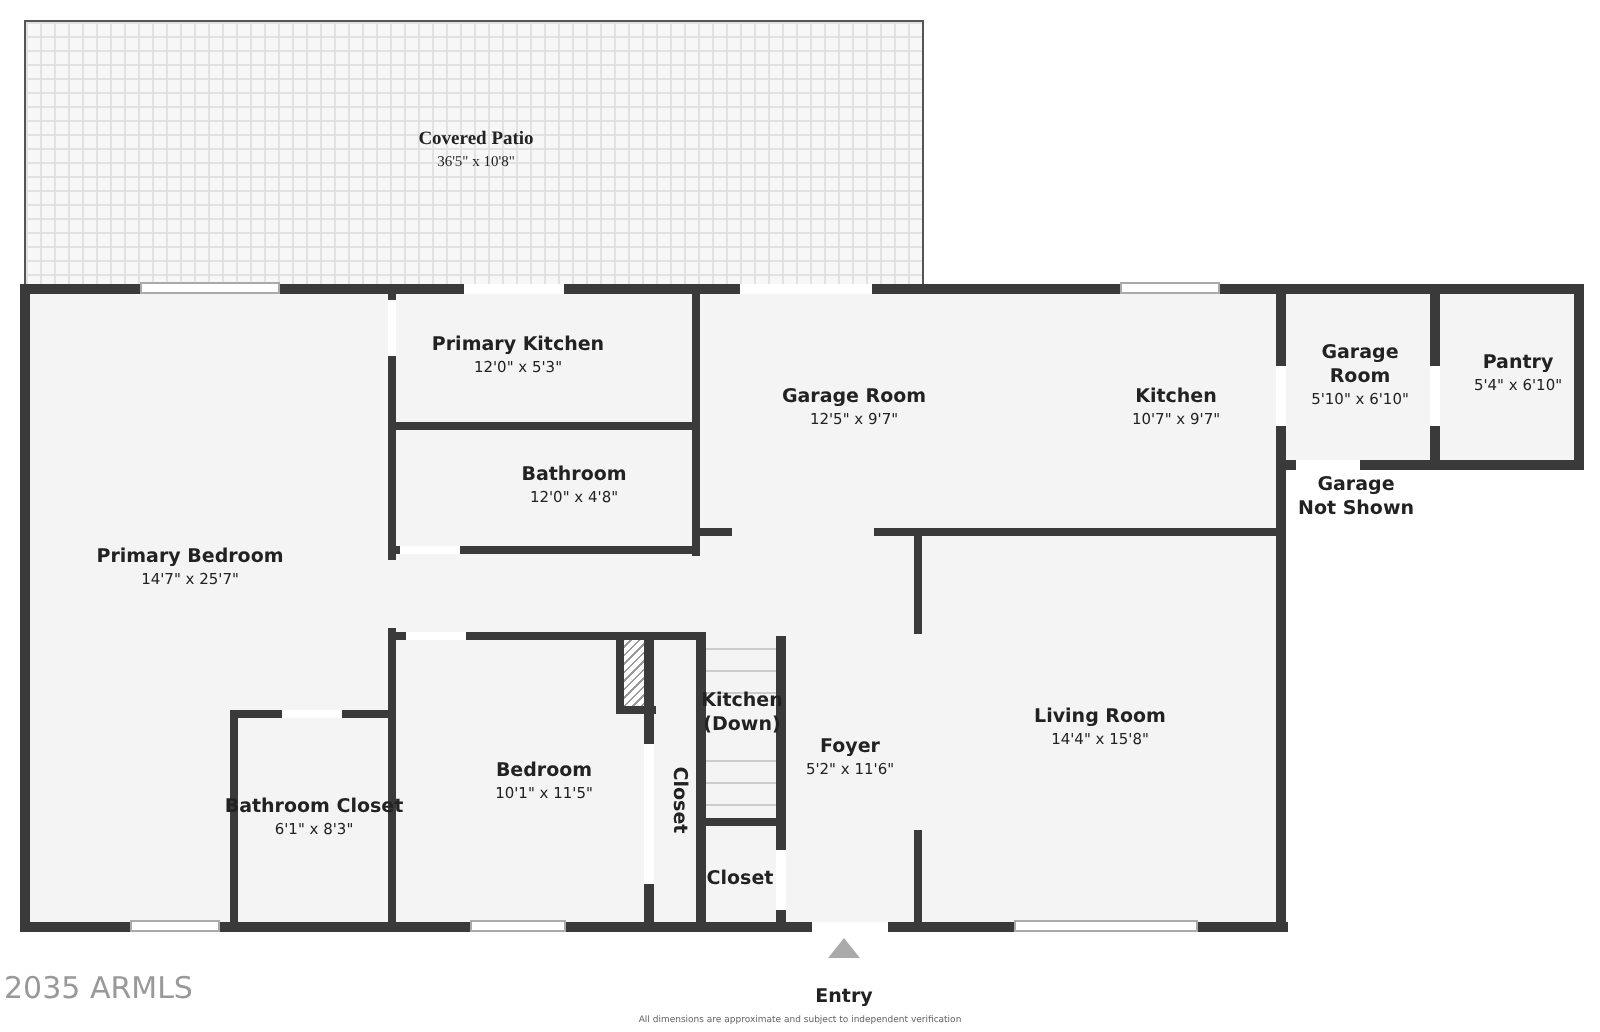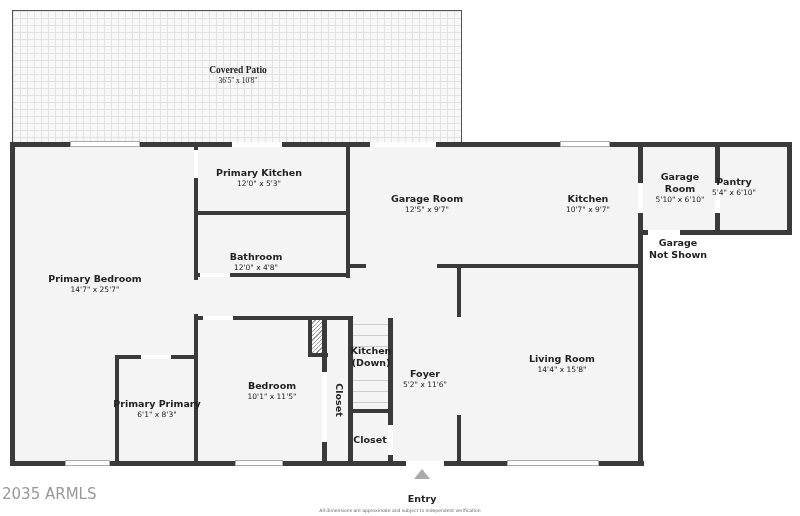--- a/index.html
+++ b/index.html
@@ -100,72 +100,72 @@
 <div class="stairline" style="left:353px;top:402px;width:35px;"></div>
 
 <div class="wall" style="left:437px;top:264px;width:203px;height:4px;"></div>
 <div class="wall" style="left:457px;top:264px;width:4px;height:53px;"></div>
 <div class="wall" style="left:457px;top:415px;width:4px;height:49px;"></div>
 
 <div class="label" style="left:259px;top:178px;">
   <div class="name">Primary Kitchen</div>
   <div class="dim">12'0" x 5'3"</div>
 </div>
-<div class="label" style="left:256px;top:243px;margin-top:19px;">
+<div class="label" style="left:287px;top:243px;">
   <div class="name">Bathroom</div>
   <div class="dim">12'0" x 4'8"</div>
 </div>
 <div class="label" style="left:427px;top:204px;">
   <div class="name">Garage Room</div>
   <div class="dim">12'5" x 9'7"</div>
 </div>
 <div class="label" style="left:588px;top:204px;">
   <div class="name">Kitchen</div>
   <div class="dim">10'7" x 9'7"</div>
 </div>
 <div class="label" style="left:680px;top:188px;">
   <div class="name">Garage</div>
   <div class="name">Room</div>
   <div class="dim">5'10" x 6'10"</div>
 </div>
-<div class="label" style="left:734px;top:187px;">
+<div class="label" style="left:759px;top:187px;">
   <div class="name">Pantry</div>
   <div class="dim">5'4" x 6'10"</div>
 </div>
 <div class="label" style="left:678px;top:249px;">
   <div class="name">Garage</div>
   <div class="name">Not Shown</div>
 </div>
 <div class="label" style="left:95px;top:284px;">
   <div class="name">Primary Bedroom</div>
   <div class="dim">14'7" x 25'7"</div>
 </div>
 <div class="label" style="left:157px;top:409px;">
-  <div class="name">Primary Primary</div>
+  <div class="name">Bathroom Closet</div>
   <div class="dim">6'1" x 8'3"</div>
 </div>
 <div class="label" style="left:272px;top:391px;">
   <div class="name">Bedroom</div>
   <div class="dim">10'1" x 11'5"</div>
 </div>
 <div class="label vert" style="left:339px;top:400px;">
   <div class="name">Closet</div>
 </div>
 <div class="label" style="left:371px;top:357px;">
   <div class="name">Kitchen</div>
   <div class="name">(Down)</div>
 </div>
 <div class="label" style="left:370px;top:440px;">
   <div class="name">Closet</div>
 </div>
 <div class="label" style="left:425px;top:379px;">
   <div class="name">Foyer</div>
   <div class="dim">5'2" x 11'6"</div>
 </div>
-<div class="label" style="left:562px;top:364px;">
+<div class="label" style="left:550px;top:364px;">
   <div class="name">Living Room</div>
   <div class="dim">14'4" x 15'8"</div>
 </div>
 
 <div class="entry-arrow" style="left:414px;top:469px;"></div>
 <div class="label" style="left:422px;top:499px;">
   <div class="name">Entry</div>
 </div>
 
 <div class="footer-mark">2035 ARMLS</div>

